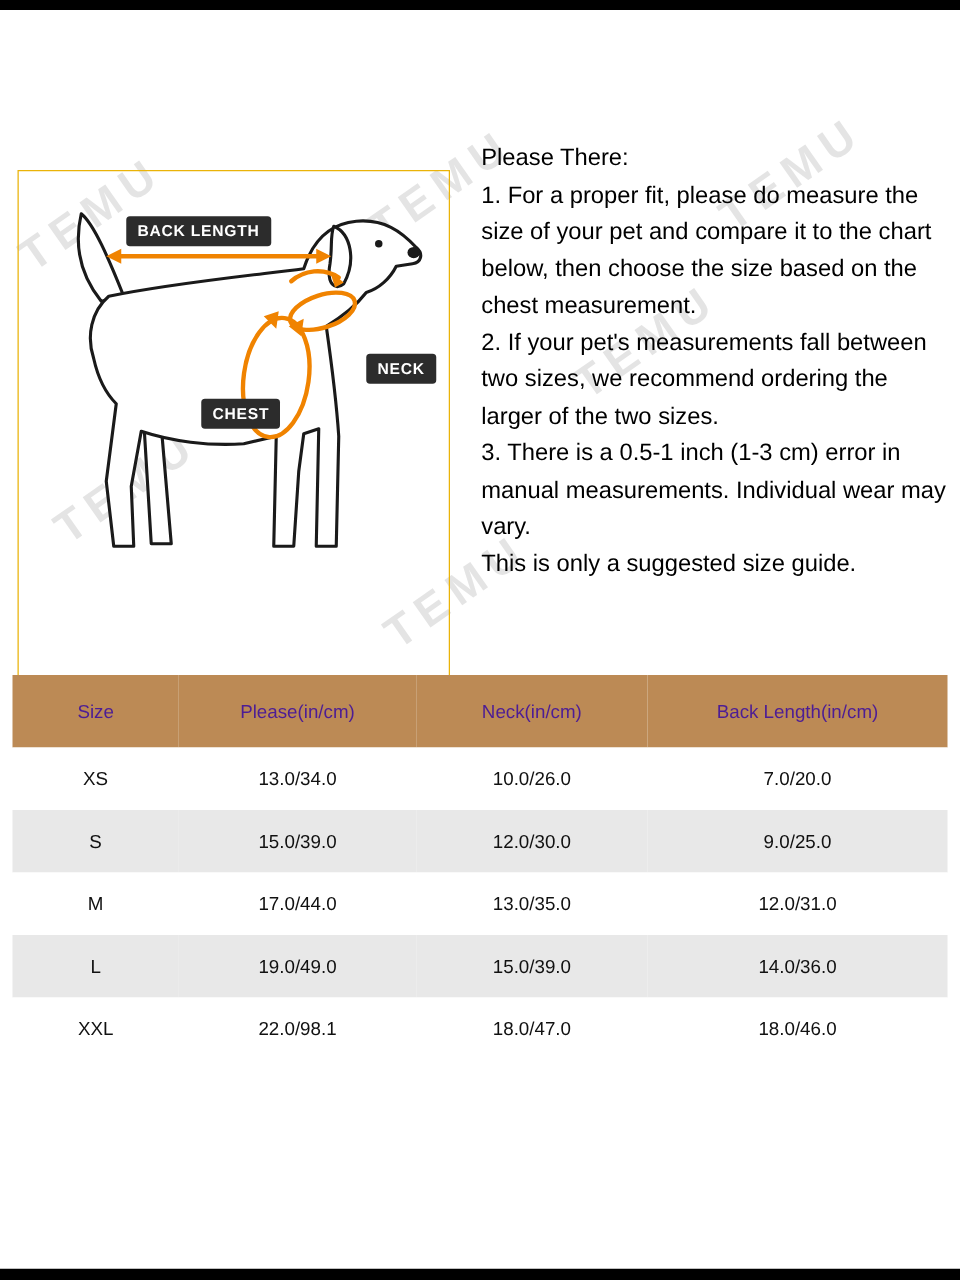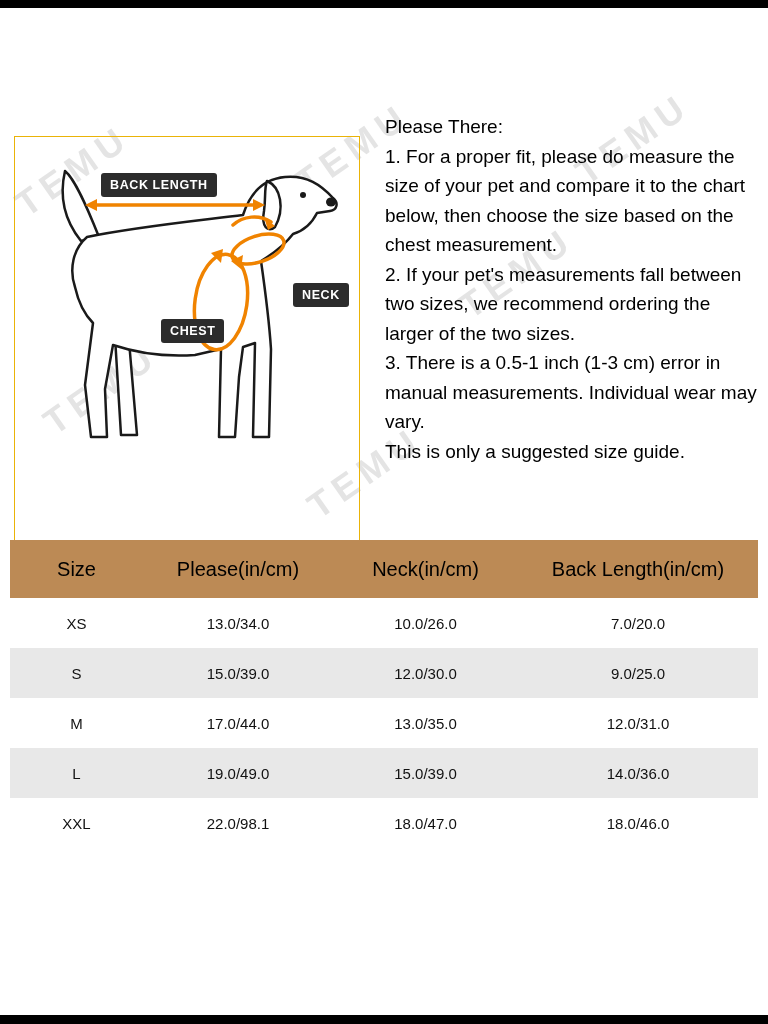--- a/index.html
+++ b/index.html
@@ -36,21 +36,21 @@
     font-size:19px; line-height:29.5px; color:#000;
   }
   .notes p { margin:0; }
 
   table.size {
     position:absolute; left:10px; top:540px; width:748px; z-index:2;
     border-collapse:collapse; table-layout:fixed; text-align:center;
     background:#fff;
   }
   table.size thead th {
-    color:#000000; font-size:20px; font-weight:normal; height:56px;
+    color:#4c1d95; font-size:15px; font-weight:normal; height:56px;
     background:#bc8a55;
   }
   table.size tbody td { font-size:15px; color:#111; height:48px; }
   table.size tbody tr:nth-child(even) { background:#e8e8e8; }
   table.size tbody tr:nth-child(odd)  { background:#ffffff; }
 
   .dogline { fill:#ffffff; stroke:#1a1a1a; stroke-width:2.5; stroke-linejoin:round; stroke-linecap:round; }
   .o { fill:none; stroke:#f08300; stroke-width:3.5; stroke-linecap:round; }
   .of { fill:#f08300; stroke:none; }
 </style>

